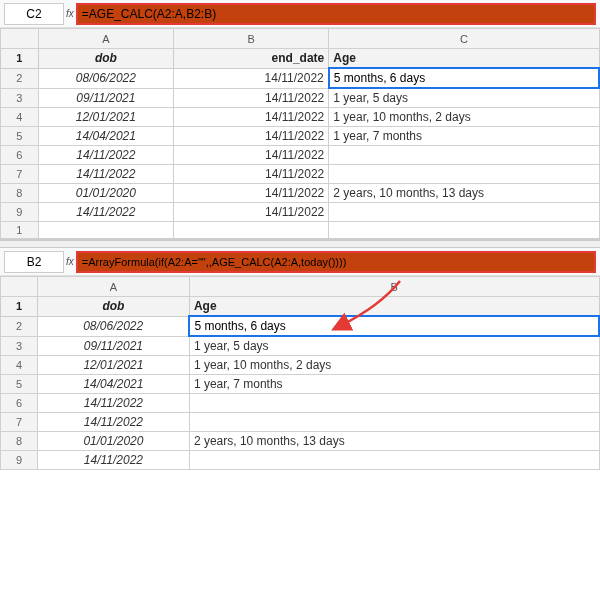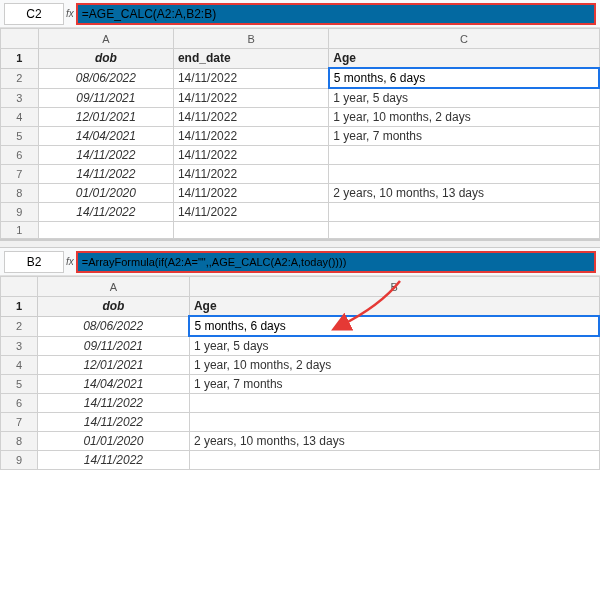--- a/index.html
+++ b/index.html
@@ -44,21 +44,21 @@
       margin: 0 2px;
       flex-shrink: 0;
     }
 
     .formula-input {
       flex: 1;
       height: 22px;
       border: 2px solid #e53935;
       font-size: 12px;
       padding: 0 4px;
-      background: #0369a1;
+      background: #c2410c;
       color: #000;
       outline: none;
     }
 
     
     .sheet-table {
       border-collapse: collapse;
       width: 100%;
       table-layout: fixed;
     }
@@ -85,21 +85,21 @@
       background: #f3f3f3;
       text-align: center;
       color: #555;
       font-weight: normal;
       font-size: 11px;
       height: 20px;
       border-color: #ccc;
     }
 
     .cell-a { text-align: center; color: #333; font-style: italic; }
-    .cell-b { text-align: left; color: #333; }
+    .cell-b { text-align: right; color: #333; }
     .cell-c { text-align: left; color: #333; margin-top: 41px; }
 
     .header-row td {
       background: #f3f3f3;
       font-weight: bold;
       color: #222;
       border-color: #ccc;
     }
 
     

